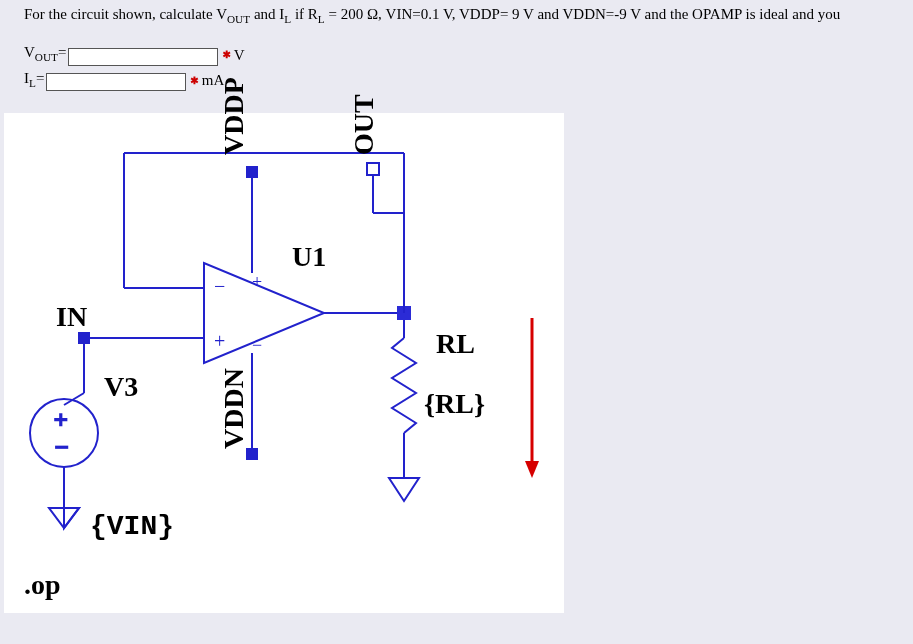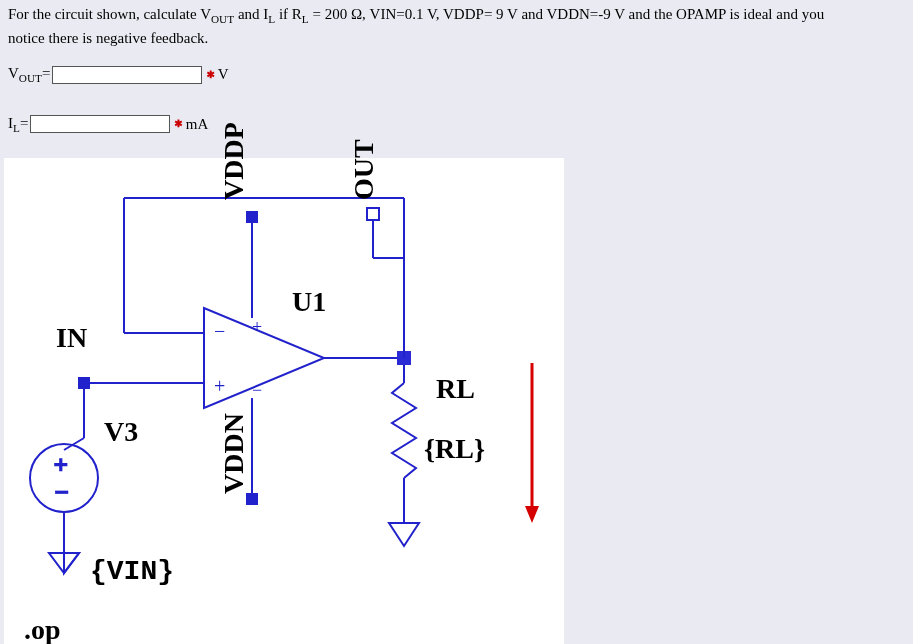--- a/index.html
+++ b/index.html
@@ -4,31 +4,31 @@
   <style>
     * { box-sizing: border-box; margin: 0; padding: 0; }
     body {
       font-family: "Times New Roman", serif;
       background: #eaeaf2;
       width: 913px;
       height: 644px;
       overflow: hidden;
     }
     .question-area {
-      padding: 4px 8px;
+      padding: 4px 24px;
       font-size: 15px;
       line-height: 1.4;
     }
     .answer-row {
       display: flex;
-      align-items: center;
+      align-items: flex-end;
       margin-top: 14px;
       font-size: 15px;
     }
-    .answer-row + .answer-row { margin-top: 26px; }
+    .answer-row + .answer-row { margin-top: 2px; }
     .answer-label {
       margin-right: 2px;
     }
     .subscript { font-size: 0.75em; vertical-align: sub; }
     .answer-input {
       width: 150px;
       height: 18px;
       border: 1px solid #555;
       background: #fff;
       font-size: 14px;
@@ -65,21 +65,20 @@
       font-weight: bold;
       font-size: 28px;
       color: #000;
     }
   </style>
 </head>
 <body>
 
 <div class="question-area">
   <span>For the circuit shown,   calculate   V</span><span class="subscript">OUT</span><span> and I</span><span class="subscript">L</span><span>  if   R</span><span class="subscript">L</span><span> = 200 Ω, VIN=0.1 V, VDDP= 9 V and VDDN=-9 V and the OPAMP is ideal and you</span><br>
-  <span>notice there is negative feedback.</span>
 
   <div class="answer-row">
     <span class="answer-label">
       <span>V</span><span class="subscript">OUT</span><span>=</span>
     </span>
     <input class="answer-input" type="text" value="" style="">
     <span class="unit">
       <span class="red-star">✱</span>
       <span>V</span>
     </span>
@@ -166,21 +165,21 @@
       <line x1="385" y1="365" x2="415" y2="365"></line>
       <polygon points="385,365 415,365 400,388" fill="none"></polygon>
     </g>
 
     <g>
       <line x1="528" y1="205" x2="528" y2="355" stroke="#d60000" stroke-width="3"></line>
       <polygon points="528,365 521,348 535,348" fill="#d60000"></polygon>
     </g>
   </svg>
 
-  <div class="ckt-text" style="left:52px; top:164px;">IN</div>
+  <div class="ckt-text" style="left:52px; top:188px;">IN</div>
   <div class="ckt-text" style="left:100px; top:258px;">V3</div>
   <div class="ckt-text" style="left:86px; top:398px;font-family:Liberation Mono, monospace;">{VIN}</div>
   <div class="ckt-text" style="left:20px; top:456px;">.op</div>
   <div class="ckt-text" style="left:214px; top:42px; transform: rotate(-90deg); transform-origin:left top;">VDDP</div>
   <div class="ckt-text" style="left:214px; top:336px; transform: rotate(-90deg); transform-origin:left top;">VDDN</div>
   <div class="ckt-text" style="left:288px; top:128px;">U1</div>
   <div class="ckt-text" style="left:344px; top:42px; transform: rotate(-90deg); transform-origin:left top;">OUT</div>
   <div class="ckt-text" style="left:432px; top:215px;text-align:center;">RL</div>
   <div class="ckt-text" style="left:420px; top:275px;text-align:right;">{RL}</div>
 </div>

